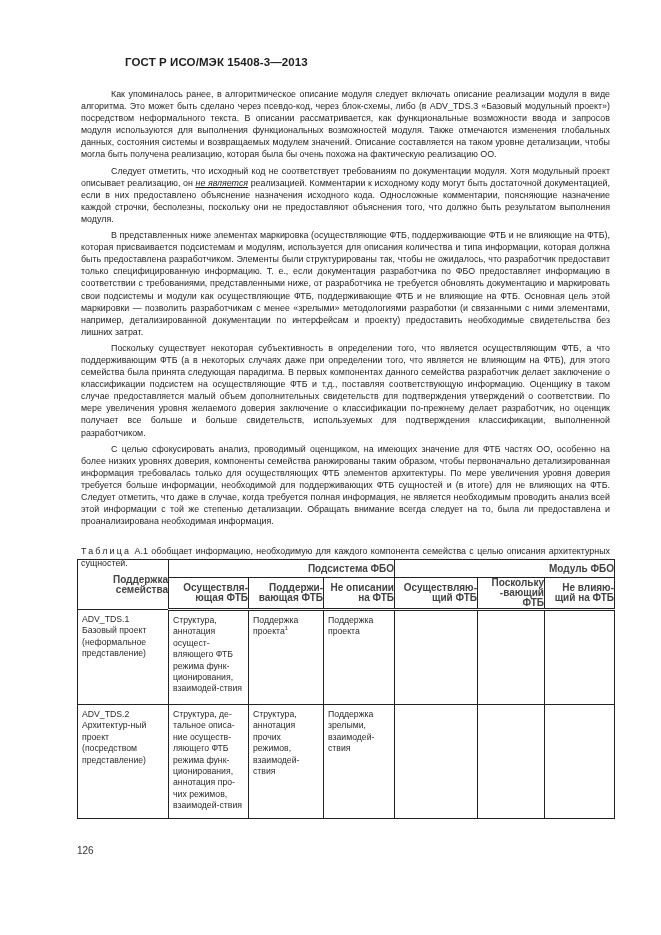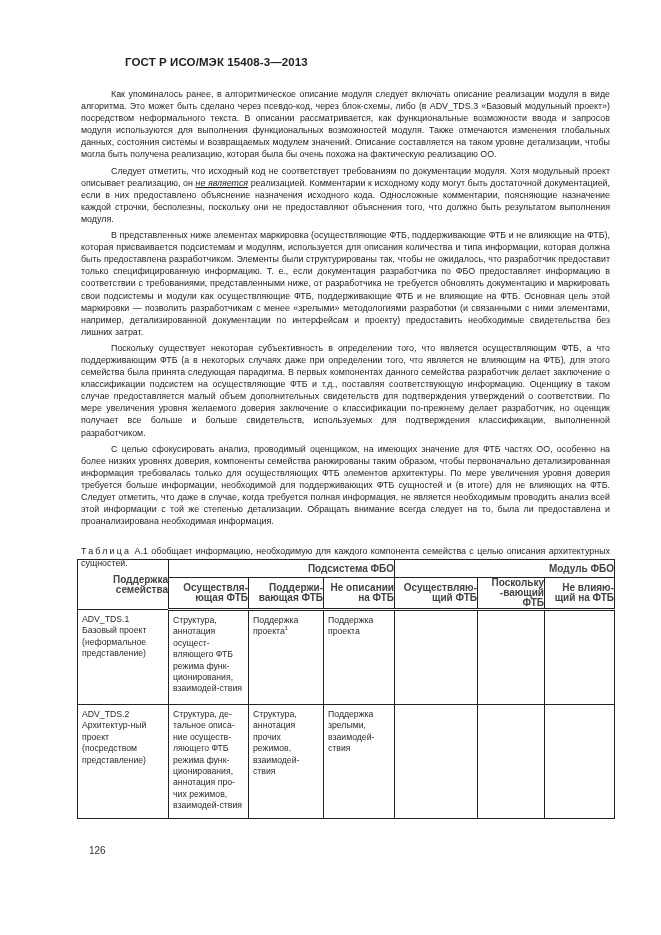--- a/index.html
+++ b/index.html
@@ -11,21 +11,21 @@
   .p em { font-style: italic; text-decoration: underline; }
   .subhead { margin: 0; padding-left: 30px; font-weight: bold; }
   .gap { height: 10px; }
   .spaced { letter-spacing: 2.2px; }
   table.grid { position: absolute; left: 77px; top: 559px; border-collapse: collapse; font-size: 8.7px; line-height: 11.4px; }
   table.grid td, table.grid th { border: 1px solid #222; padding: 0; vertical-align: top; }
   table.grid th { font-weight: bold; font-size: 10px; line-height: 10px; color: #444; text-align: right; vertical-align: middle; }
   table.grid tr.hdr-bottom th { border-bottom: 3px double #222; }
   table.grid td { padding: 4px 4px 2px 4px; color: #2a2a2a; }
   sup { font-size: 5.5px; vertical-align: super; line-height: 0; }
-  .page-number { position: absolute; left: 89px; top: 845px; font-size: 10px; color: #333; }
+  .page-number { position: absolute; left: 77px; top: 845px; font-size: 10px; color: #333; }
 </style>
 </head>
 <body>
 
 <div class="header-title">ГОСТ Р ИСО/МЭК 15408-3—2013</div>
 
 <div class="body-text" style="top:84px;">
   <p class="p">Как упоминалось ранее, в алгоритмическое описание модуля следует включать описание реализации модуля в виде алгоритма. Это может быть сделано через псевдо-код, через блок-схемы, либо (в ADV_TDS.3 «Базовый модульный проект») посредством неформального текста. В описании рассматривается, как функциональные возможности ввода и запросов модуля используются для выполнения функциональных возможностей модуля. Также отмечаются изменения глобальных данных, состояния системы и возвращаемых модулем значений. Описание составляется на таком уровне детализации, чтобы могла быть получена реализацию, которая была бы очень похожа на фактическую реализацию ОО.</p>
   <p class="p"><span>Следует отметить, что исходный код не соответствует требованиям по документации модуля. Хотя модульный проект описывает реализацию, он </span><em>не является</em><span> реализацией. Комментарии к исходному коду могут быть достаточной документацией, если в них предоставлено объяснение назначения исходного кода. Односложные комментарии, поясняющие назначение каждой строчки, бесполезны, поскольку они не предоставляют объяснения того, что должно быть результатом выполнения модуля.</span></p>
   <p class="p">В представленных ниже элементах маркировка (осуществляющие ФТБ, поддерживающие ФТБ и не влияющие на ФТБ), которая присваивается подсистемам и модулям, используется для описания количества и типа информации, которая должна быть предоставлена разработчиком. Элементы были структурированы так, чтобы не ожидалось, что разработчик предоставит только специфицированную информацию. Т. е., если документация разработчика по ФБО предоставляет информацию в соответствии с требованиями, представленными ниже, от разработчика не требуется обновлять документацию и маркировать свои подсистемы и модули как осуществляющие ФТБ, поддерживающие ФТБ и не влияющие на ФТБ. Основная цель этой маркировки — позволить разработчикам с менее «зрелыми» методологиями разработки (и связанными с ними элементами, например, детализированной документации по интерфейсам и проекту) предоставить необходимые свидетельства без лишних затрат.</p>

